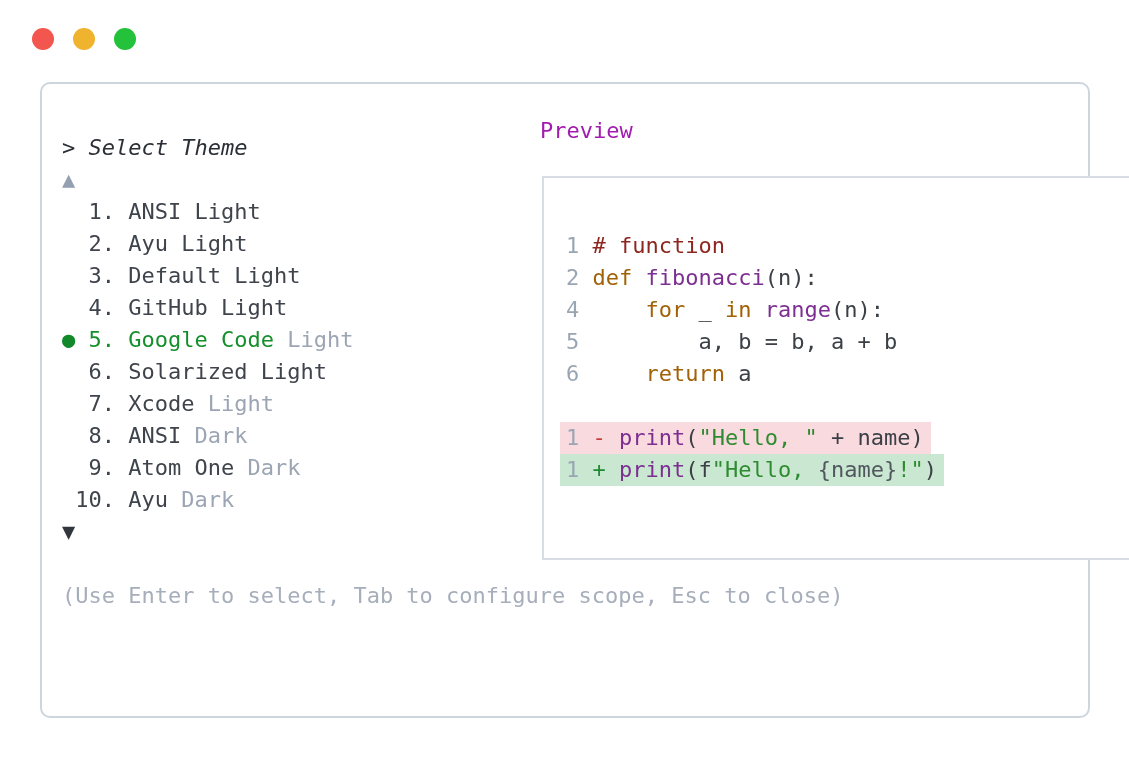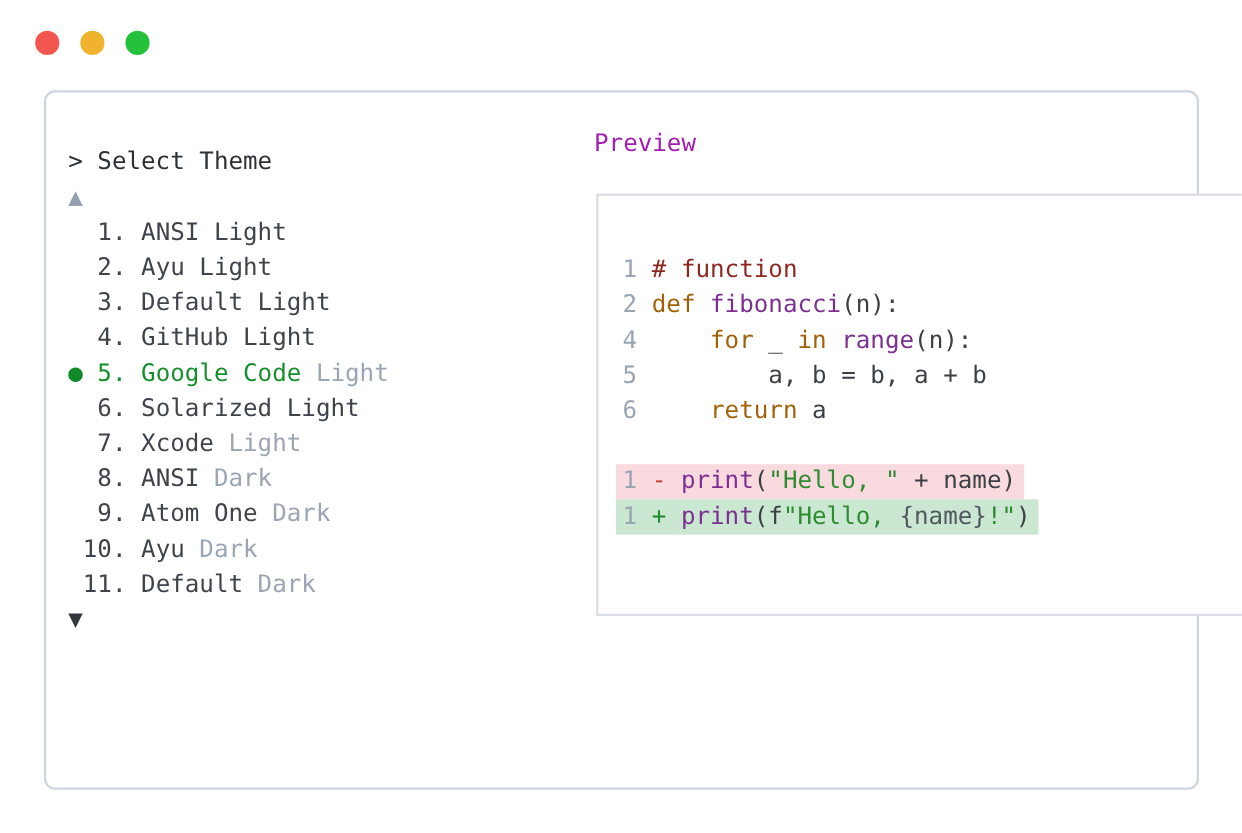--- a/index.html
+++ b/index.html
@@ -13,21 +13,21 @@
 
   
   .panel {
     position: absolute; left: 40px; top: 82px; width: 1050px; height: 636px;
     background: #ffffff; border: 2px solid #cfd5de; border-radius: 10px;
   }
 
   .line { white-space: pre; font-size: 22px; line-height: 32px; height: 32px; }
 
   .col-left { position: absolute; left: 20px; top: 48px; color: #3f444c; }
-  .title { color: #2b2f36; }
+  .title { color: #2b2f36; font-style: italic; }
   .arrow-up { color: #94a0b2; }
   .arrow-down { color: #31353c; }
   .item { color: #3f444c; }
   .sel { color: #148f2b; }
   .bullet { color: #11882a; }
   .muted { color: #9ba5b4; }
   .blank { height: 32px; }
   .footer { color: #a6aebb; }
 
   .preview-label { position: absolute; left: 498px; top: 31px; color: #a21caf; }
@@ -74,24 +74,24 @@
           <div class="line item"><span class=""> </span><span class=""> 1. </span><span class="">ANSI Light</span></div>
           <div class="line item"><span class=""> </span><span class=""> 2. </span><span class="">Ayu Light</span></div>
           <div class="line item"><span class=""> </span><span class=""> 3. </span><span class="">Default Light</span></div>
           <div class="line item"><span class=""> </span><span class=""> 4. </span><span class="">GitHub Light</span></div>
           <div class="line item"><span class="bullet">●</span><span class="sel"> 5. </span><span class="sel">Google Code</span><span class="muted"> Light</span></div>
           <div class="line item"><span class=""> </span><span class=""> 6. </span><span class="">Solarized Light</span></div>
           <div class="line item"><span class=""> </span><span class=""> 7. </span><span class="">Xcode</span><span class="muted"> Light</span></div>
           <div class="line item"><span class=""> </span><span class=""> 8. </span><span class="">ANSI</span><span class="muted"> Dark</span></div>
           <div class="line item"><span class=""> </span><span class=""> 9. </span><span class="">Atom One</span><span class="muted"> Dark</span></div>
           <div class="line item"><span class=""> </span><span class="">10. </span><span class="">Ayu</span><span class="muted"> Dark</span></div>
-          <div class="line item"><span class=""> </span><span class="">11. </span><span class="">Default</span><span class="muted"> Dark</span></div>
         </div>
       <div class="line arrow-down">▼</div>
       <div class="line blank"> </div>
+      <div class="line footer">(Use Enter to select, Tab to configure scope, Esc to close)</div>
     </div>
 
     <div class="line preview-label">Preview</div>
 
     <div class="preview-box">
       <div id="code">
           <div class="cline"><span class="tok-ln">1</span><span class="tok-t"> </span><span class="tok-com"># function</span></div>
           <div class="cline"><span class="tok-ln">2</span><span class="tok-t"> </span><span class="tok-kw">def</span><span class="tok-t"> </span><span class="tok-ti">fibonacci</span><span class="tok-t">(n):</span></div>
           <div class="cline"><span class="tok-ln">4</span><span class="tok-t">     </span><span class="tok-kw">for</span><span class="tok-t"> _ </span><span class="tok-kw">in</span><span class="tok-t"> </span><span class="tok-ti">range</span><span class="tok-t">(n):</span></div>
           <div class="cline"><span class="tok-ln">5</span><span class="tok-t">         a, b = b, a + b</span></div>

